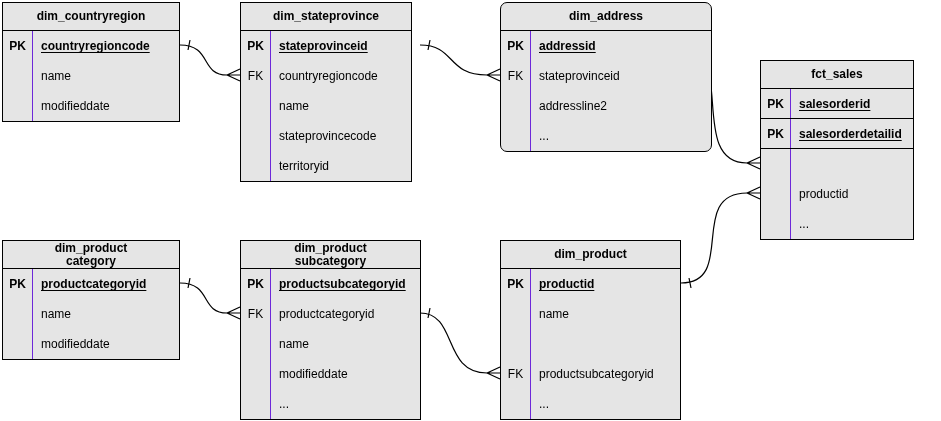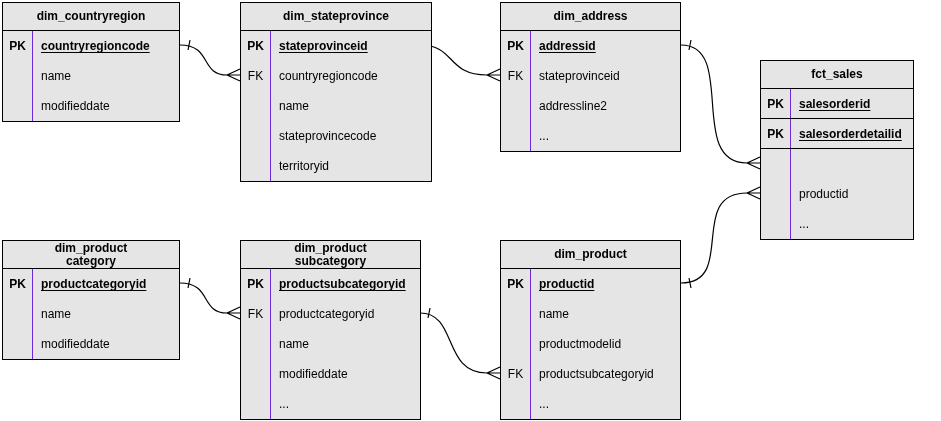--- a/index.html
+++ b/index.html
@@ -105,21 +105,21 @@
   <div class="e-row">
     <span class="e-key"></span>
     <span class="e-field">name</span>
   </div>
   <div class="e-row">
     <span class="e-key"></span>
     <span class="e-field">modifieddate</span>
   </div>
 </div>
 
-<div class="entity" style="left:240px; top:2px; width:192px;">
+<div class="entity" style="left:240px; top:2px; width:172px;">
   <div class="e-title">dim_stateprovince</div>
   <div class="e-row pk">
     <span class="e-key">PK</span>
     <span class="e-field">stateprovinceid</span>
   </div>
   <div class="e-row">
     <span class="e-key">FK</span>
     <span class="e-field">countryregioncode</span>
   </div>
   <div class="e-row">
@@ -129,21 +129,21 @@
   <div class="e-row">
     <span class="e-key"></span>
     <span class="e-field">stateprovincecode</span>
   </div>
   <div class="e-row">
     <span class="e-key"></span>
     <span class="e-field">territoryid</span>
   </div>
 </div>
 
-<div class="entity" style="left:500px; top:2px; width:181px;">
+<div class="entity" style="left:500px; top:2px; width:212px;border-radius:7px;">
   <div class="e-title">dim_address</div>
   <div class="e-row pk">
     <span class="e-key">PK</span>
     <span class="e-field">addressid</span>
   </div>
   <div class="e-row">
     <span class="e-key">FK</span>
     <span class="e-field">stateprovinceid</span>
   </div>
   <div class="e-row">
@@ -226,21 +226,20 @@
   <div class="e-row pk">
     <span class="e-key">PK</span>
     <span class="e-field">productid</span>
   </div>
   <div class="e-row">
     <span class="e-key"></span>
     <span class="e-field">name</span>
   </div>
   <div class="e-row">
     <span class="e-key"></span>
-    <span class="e-field">productmodelid</span>
   </div>
   <div class="e-row">
     <span class="e-key">FK</span>
     <span class="e-field">productsubcategoryid</span>
   </div>
   <div class="e-row">
     <span class="e-key"></span>
     <span class="e-field">...</span>
   </div>
 </div>

